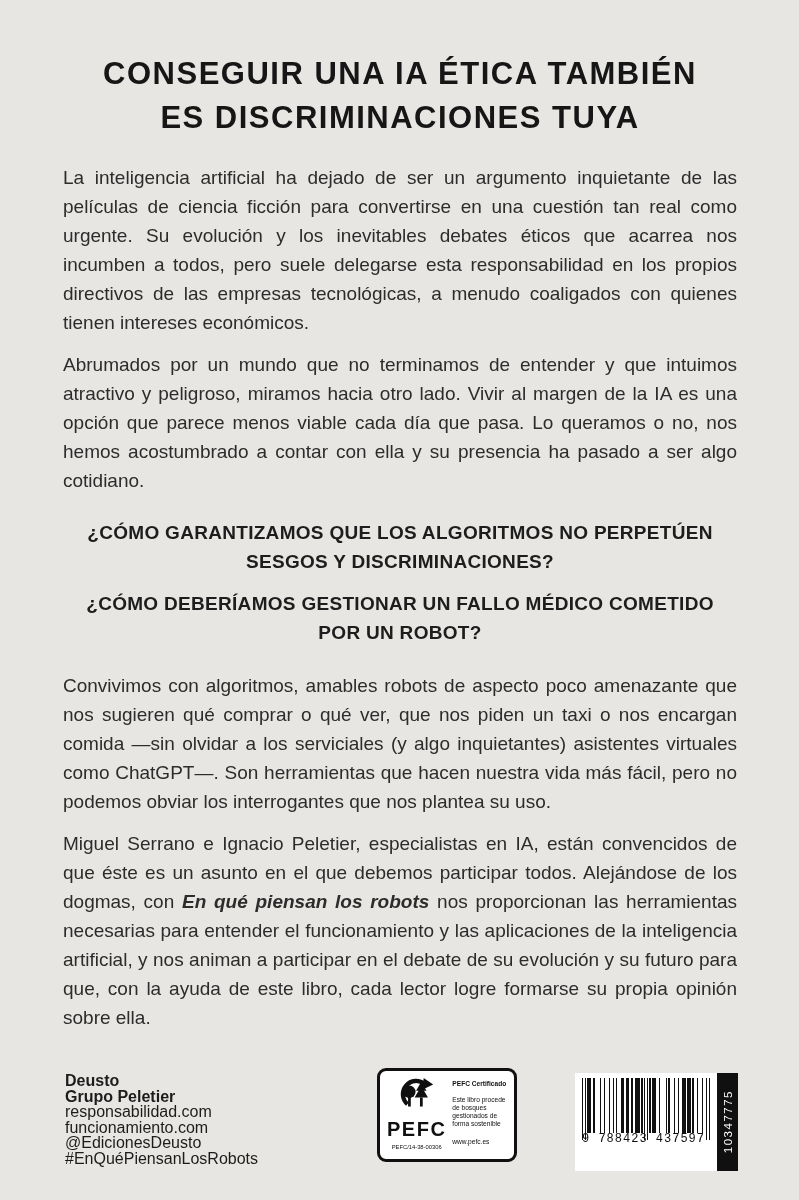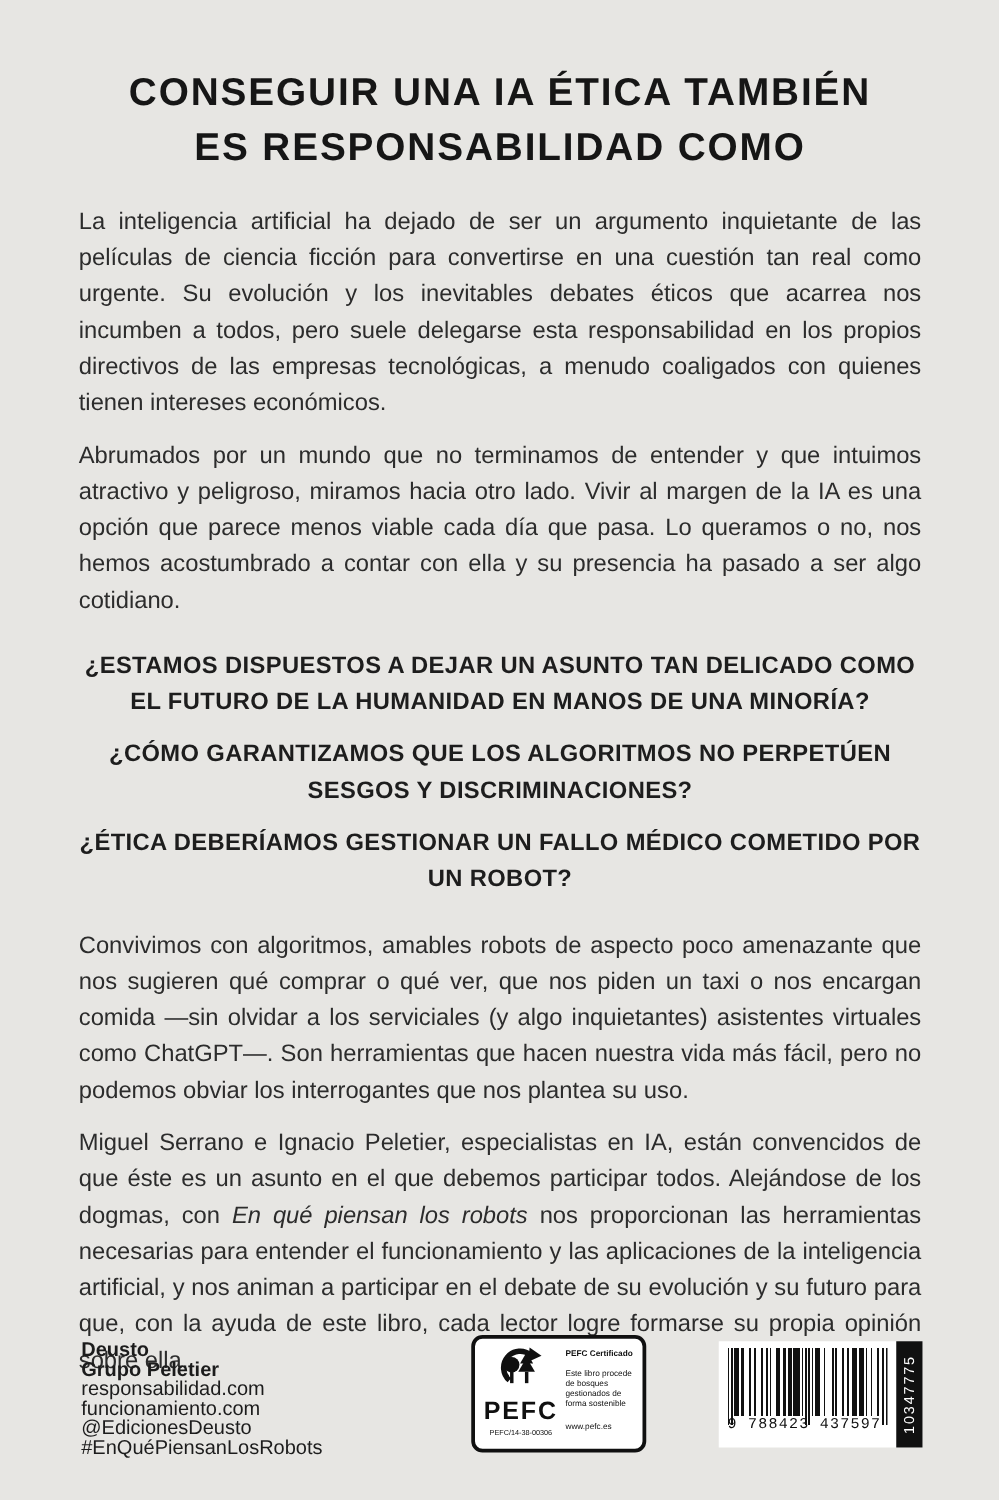--- a/index.html
+++ b/index.html
@@ -47,21 +47,21 @@
   .questions p {
     margin: 0 0 13px 0;
     font-weight: 700;
     font-size: 19px;
     line-height: 29px;
     letter-spacing: 0.3px;
     color: #1d1d1d;
   }
   .questions p:last-child { margin-bottom: 0; }
 
-  .book-title-italic { font-style: italic; }
+  .book-title-italic { font-style: italic; font-weight: bold; }
 
   
   .publisher {
     position: absolute;
     left: 65px; top: 1073px;
     font-size: 16px;
     line-height: 15.5px;
     color: #1c1c1c;
   }
   .publisher .bold { font-weight: 700; }
@@ -91,21 +91,21 @@
   .pefc-right {
     flex: 1; padding-left: 6px; padding-top: 3px;
     font-size: 6.6px; line-height: 8px; color: #101010;
   }
   .pefc-cert-title { font-weight: 700; margin-bottom: 8px; }
   .pefc-desc { margin-bottom: 10px; width: 58px; }
 
   .barcode-box {
     position: absolute;
     left: 575px; top: 1073px;
-    width: 163px; height: 85px;
+    width: 163px; height: 98px;
     background: #ffffff;
     display: flex;
   }
   .barcode-main {
     flex: 1;
     display: flex; flex-direction: column;
     padding: 5px 3px 2px 7px;
   }
   .barcode-main svg { display: block; }
   .barcode-digits {
@@ -132,31 +132,30 @@
 </style>
 </head>
 <body>
 
 <div class="cover">
 
   <div class="content">
 
     <h1 class="title">
       <span>CONSEGUIR UNA IA ÉTICA TAMBIÉN</span>
-      <span>ES RESPONSABILIDAD COMO</span>
+      <span>ES DISCRIMINACIONES TUYA</span>
     </h1>
 
     <div class="synopsis">
       <p class="body-par">La inteligencia artificial ha dejado de ser un argumento inquietante de las películas de ciencia ficción para convertirse en una cuestión tan real como urgente. Su evolución y los inevitables debates éticos que acarrea nos incumben a todos, pero suele delegarse esta responsabilidad en los propios directivos de las empresas tecnológicas, a menudo coaligados con quienes tienen intereses económicos.</p>
       <p class="body-par">Abrumados por un mundo que no terminamos de entender y que intuimos atractivo y peligroso, miramos hacia otro lado. Vivir al margen de la IA es una opción que parece menos viable cada día que pasa. Lo queramos o no, nos hemos acostumbrado a contar con ella y su presencia ha pasado a ser algo cotidiano.</p>
 
       <div class="questions">
-        <p>¿ESTAMOS DISPUESTOS A DEJAR UN ASUNTO TAN DELICADO COMO EL FUTURO DE LA HUMANIDAD EN MANOS DE UNA MINORÍA?</p>
         <p>¿CÓMO GARANTIZAMOS QUE LOS ALGORITMOS NO PERPETÚEN SESGOS Y DISCRIMINACIONES?</p>
-        <p>¿ÉTICA DEBERÍAMOS GESTIONAR UN FALLO MÉDICO COMETIDO POR UN ROBOT?</p>
+        <p>¿CÓMO DEBERÍAMOS GESTIONAR UN FALLO MÉDICO COMETIDO POR UN ROBOT?</p>
       </div>
 
       <p class="body-par">Convivimos con algoritmos, amables robots de aspecto poco amenazante que nos sugieren qué comprar o qué ver, que nos piden un taxi o nos encargan comida —sin olvidar a los serviciales (y algo inquietantes) asistentes virtuales como ChatGPT—. Son herramientas que hacen nuestra vida más fácil, pero no podemos obviar los interrogantes que nos plantea su uso.</p>
 
       <p class="body-par"><span>Miguel Serrano e Ignacio Peletier, especialistas en IA, están convencidos de que éste es un asunto en el que debemos participar todos. Alejándose de los dogmas, con </span><span class="book-title-italic">En qué piensan los robots</span><span> nos proporcionan las herramientas necesarias para entender el funcionamiento y las aplicaciones de la inteligencia artificial, y nos animan a participar en el debate de su evolución y su futuro para que, con la ayuda de este libro, cada lector logre formarse su propia opinión sobre ella.</span></p>
     </div>
 
   </div>
 
   <div class="publisher">

